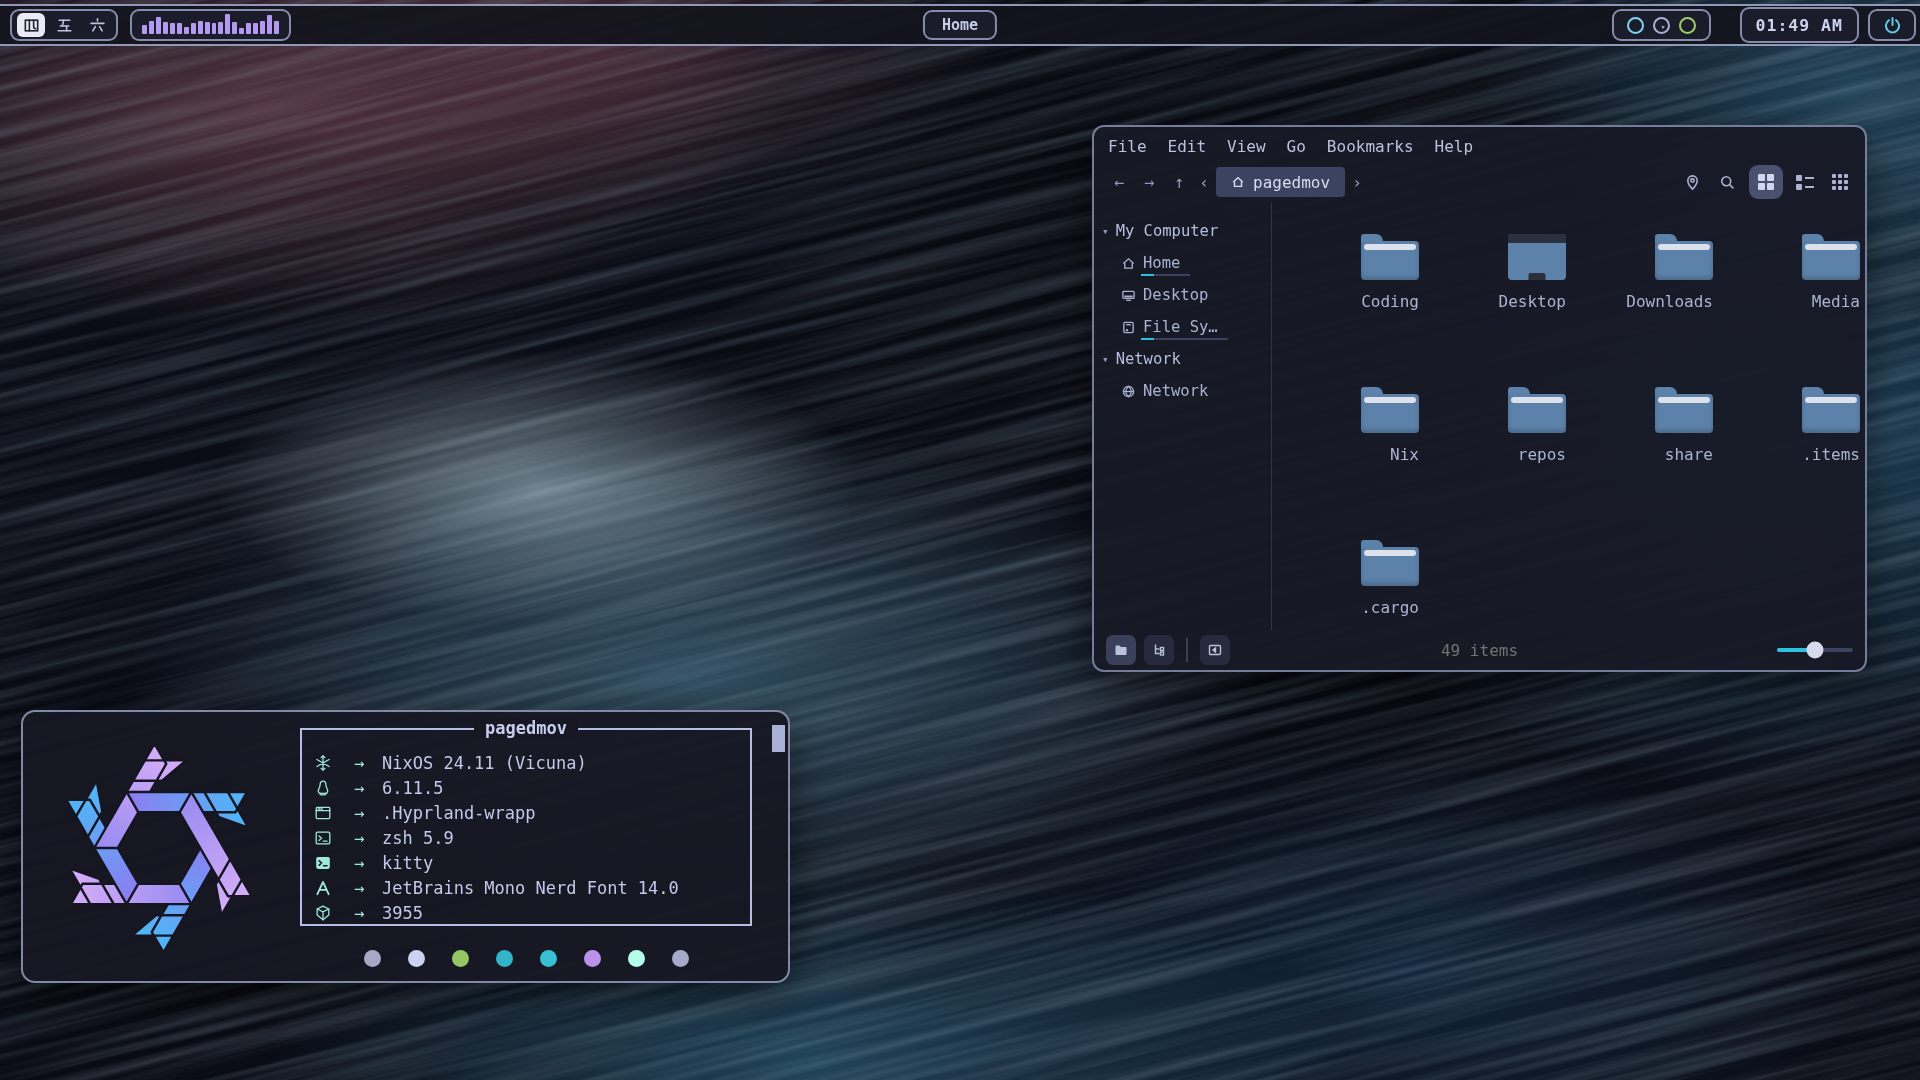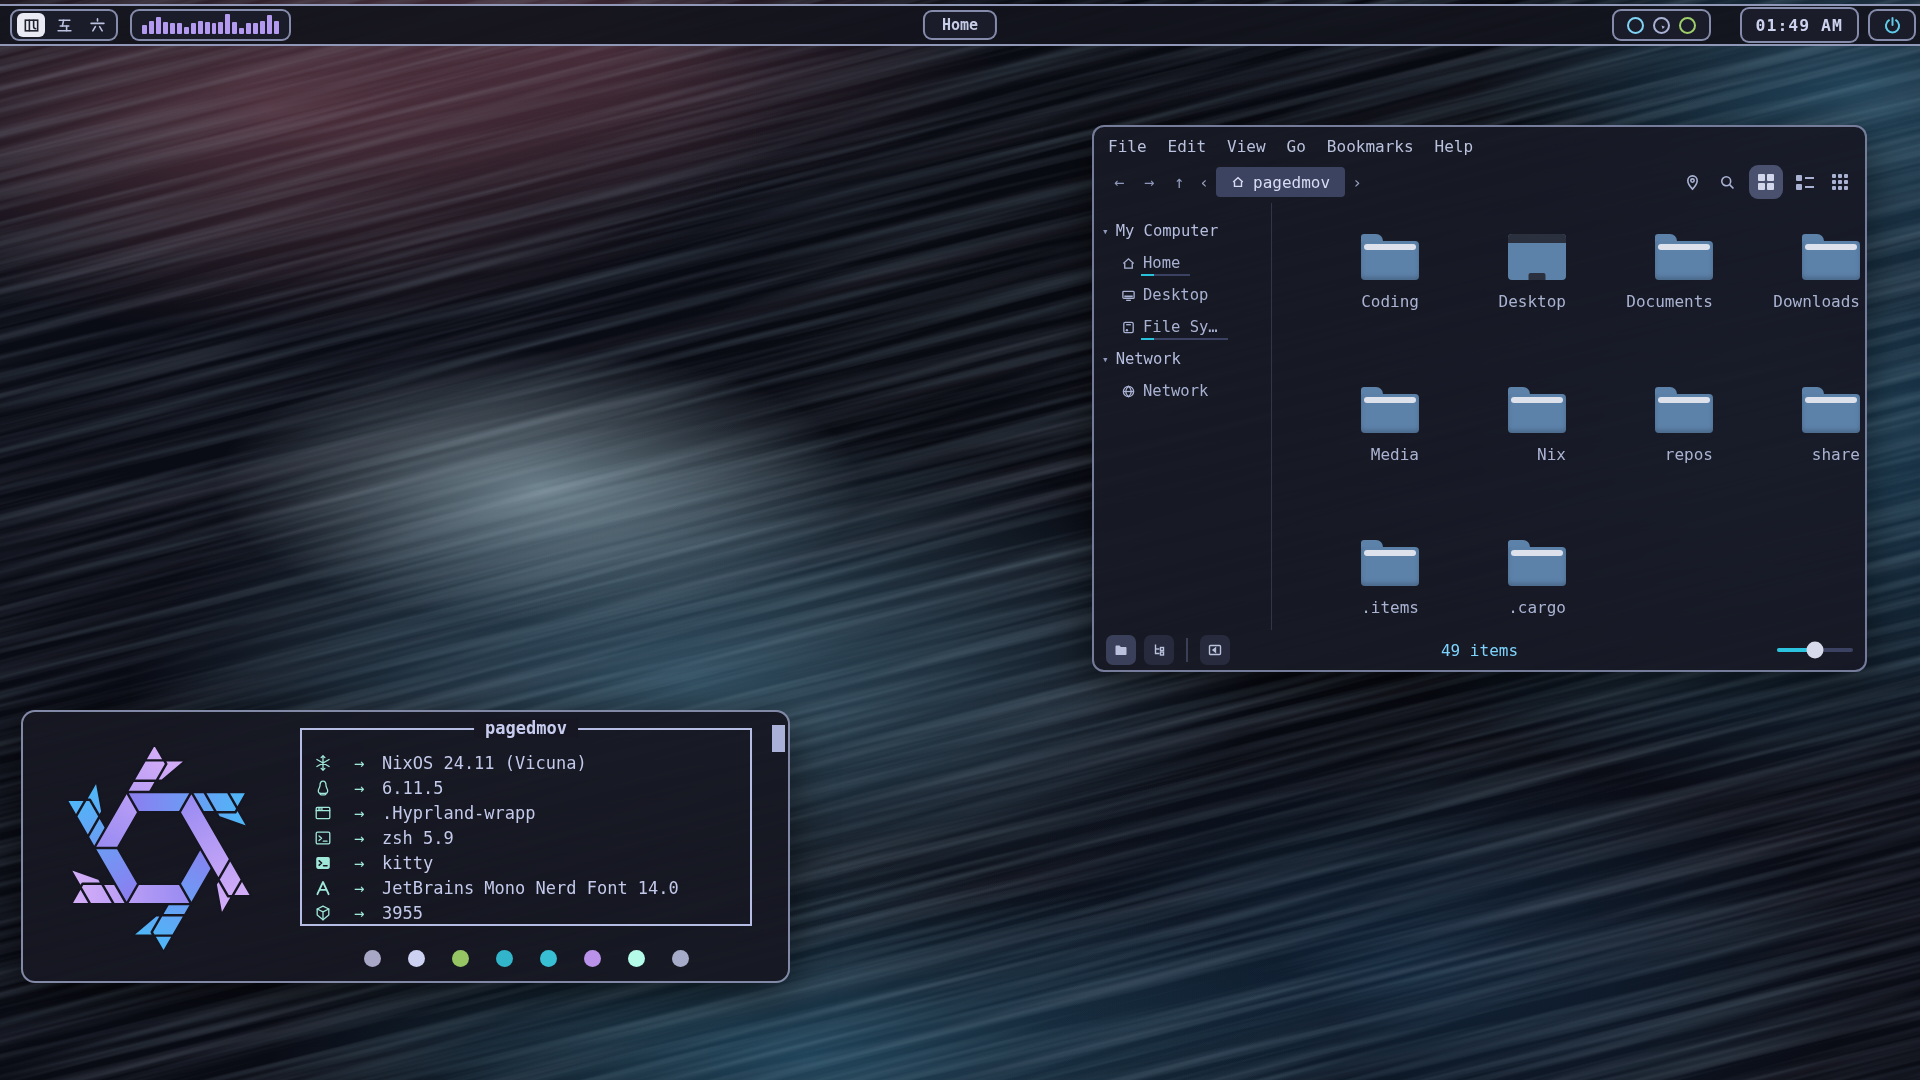--- a/index.html
+++ b/index.html
@@ -114,21 +114,21 @@
   .flabel { margin-top:12px; font-size:16px; color:#aab3d2; }
 
   #fm-statusbar { height:40px; display:flex; align-items:center; padding:0 12px; gap:8px;
     position:relative; }
   .sb-btn { width:30px; height:30px; border-radius:7px; background:#262a3c;
     display:flex; align-items:center; justify-content:center; color:#b9c1dd; }
   .sb-btn.active { background:#3a4059; }
   .sb-btn svg { width:16px; height:16px; stroke:currentColor; fill:none; stroke-width:1.4; }
   .sb-sep { width:2px; height:24px; background:#3a3f55; margin:0 4px; }
   #sb-count { position:absolute; left:50%; transform:translateX(-50%); font-size:16px;
-    color:#7dd3fc; }
+    color:#737373; }
   #sb-slider { margin-left:auto; width:76px; height:4px; background:#3b4261;
     border-radius:2px; position:relative; }
   #sb-slider .fill { position:absolute; left:0; top:0; bottom:0; width:50%;
     background:#2cc3de; border-radius:2px; }
   #sb-slider .handle { position:absolute; left:50%; top:50%; transform:translate(-50%,-50%);
     width:17px; height:17px; border-radius:50%; background:#d7daea; }
 
   
   #term { position:absolute; left:21px; top:710px; width:769px; height:273px;
     background:rgba(22,23,34,.95); border:2px solid rgba(158,166,200,.8);
@@ -373,28 +373,20 @@
           </div>
           <div class="flabel">Coding</div>
         </div>
         <div class="fcell">
           <div class="micon">
             <div class="screen"></div>
             <div class="mtop"></div>
             <div class="mnotch"></div>
           </div>
           <div class="flabel">Desktop</div>
-        </div>
-        <div class="fcell">
-          <div class="ficon">
-            <div class="tab"></div>
-            <div class="fbody"></div>
-            <div class="stripe"></div>
-          </div>
-          <div class="flabel">Documents</div>
         </div>
         <div class="fcell">
           <div class="ficon">
             <div class="tab"></div>
             <div class="fbody"></div>
             <div class="stripe"></div>
           </div>
           <div class="flabel">Downloads</div>
         </div>
         <div class="fcell">

